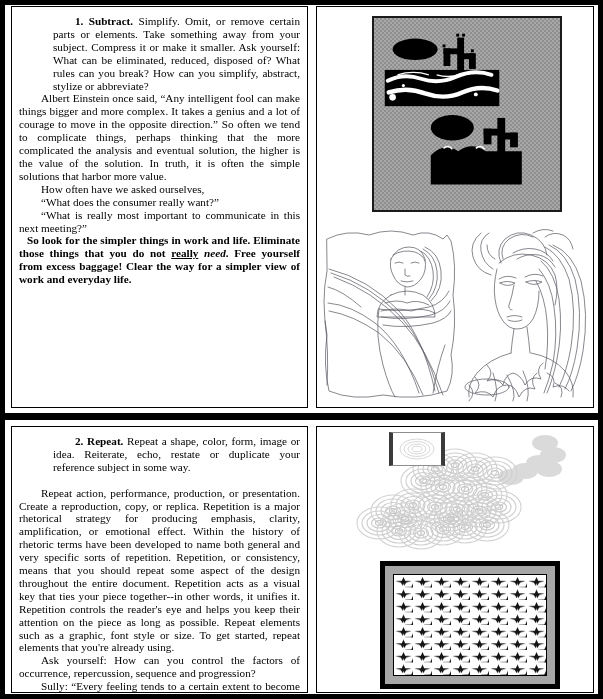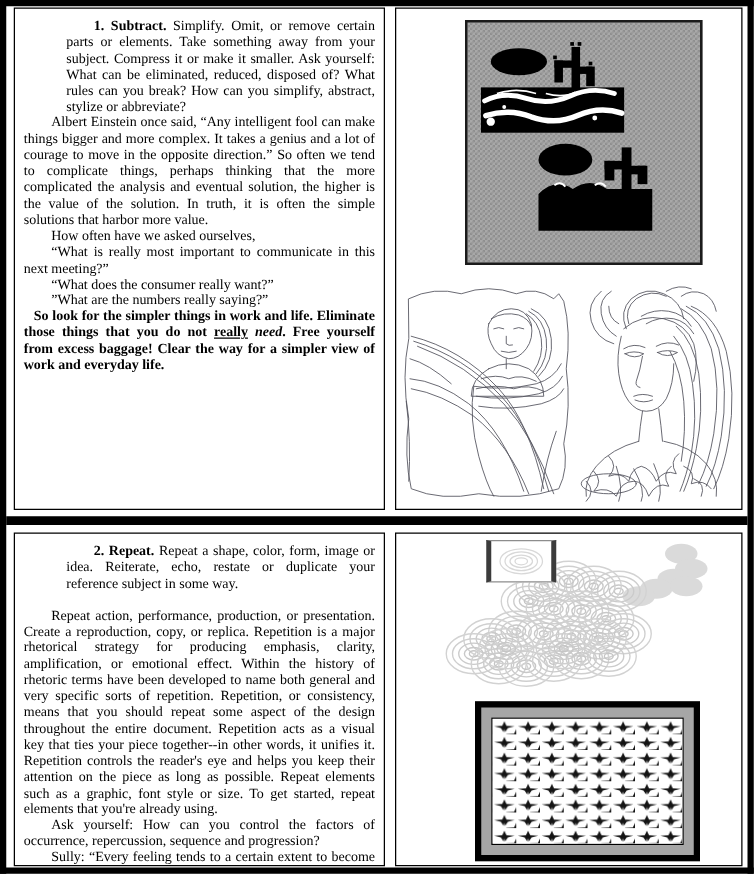--- a/index.html
+++ b/index.html
@@ -166,25 +166,24 @@
   <div class="panel panel-tl">
     <div class="textbody">
 
       <p class="narrow"><b>1. Subtract.</b> <span>Simplify. Omit, or remove certain parts or elements. Take something away from your subject. Compress it or make it smaller. Ask yourself: What can be eliminated, reduced, disposed of? What rules can you break? How can you simplify, abstract, stylize or abbreviate?</span></p>
 
 
       <p>Albert Einstein once said, “Any intelligent fool can make things bigger and more complex.  It takes a genius and a lot of courage to move in the opposite direction.”  So often we tend to complicate things, perhaps thinking that the more complicated the analysis and eventual solution, the higher is the value of the solution.  In truth, it is often the simple solutions that harbor more value.</p>
 
       <p>How often have we asked ourselves,</p>
 
+      <p>“What does the consumer really want?”</p>
+
       <p>“What is really most important to communicate in this next meeting?”</p>
 
-      <p>“What does the consumer really want?”</p>
-
-      <p>”What are the numbers really saying?”</p>
 
 
       <p class="bold"><span>So look for the simpler things in work and life. Eliminate those things that you do not </span><u>really</u> <i>need</i><span>. Free yourself from excess baggage! Clear the way for a simpler view of work and everyday life.</span></p>
 
     </div>
   </div>
 
   <div class="panel panel-tr">
 
     <div class="art-desert">

